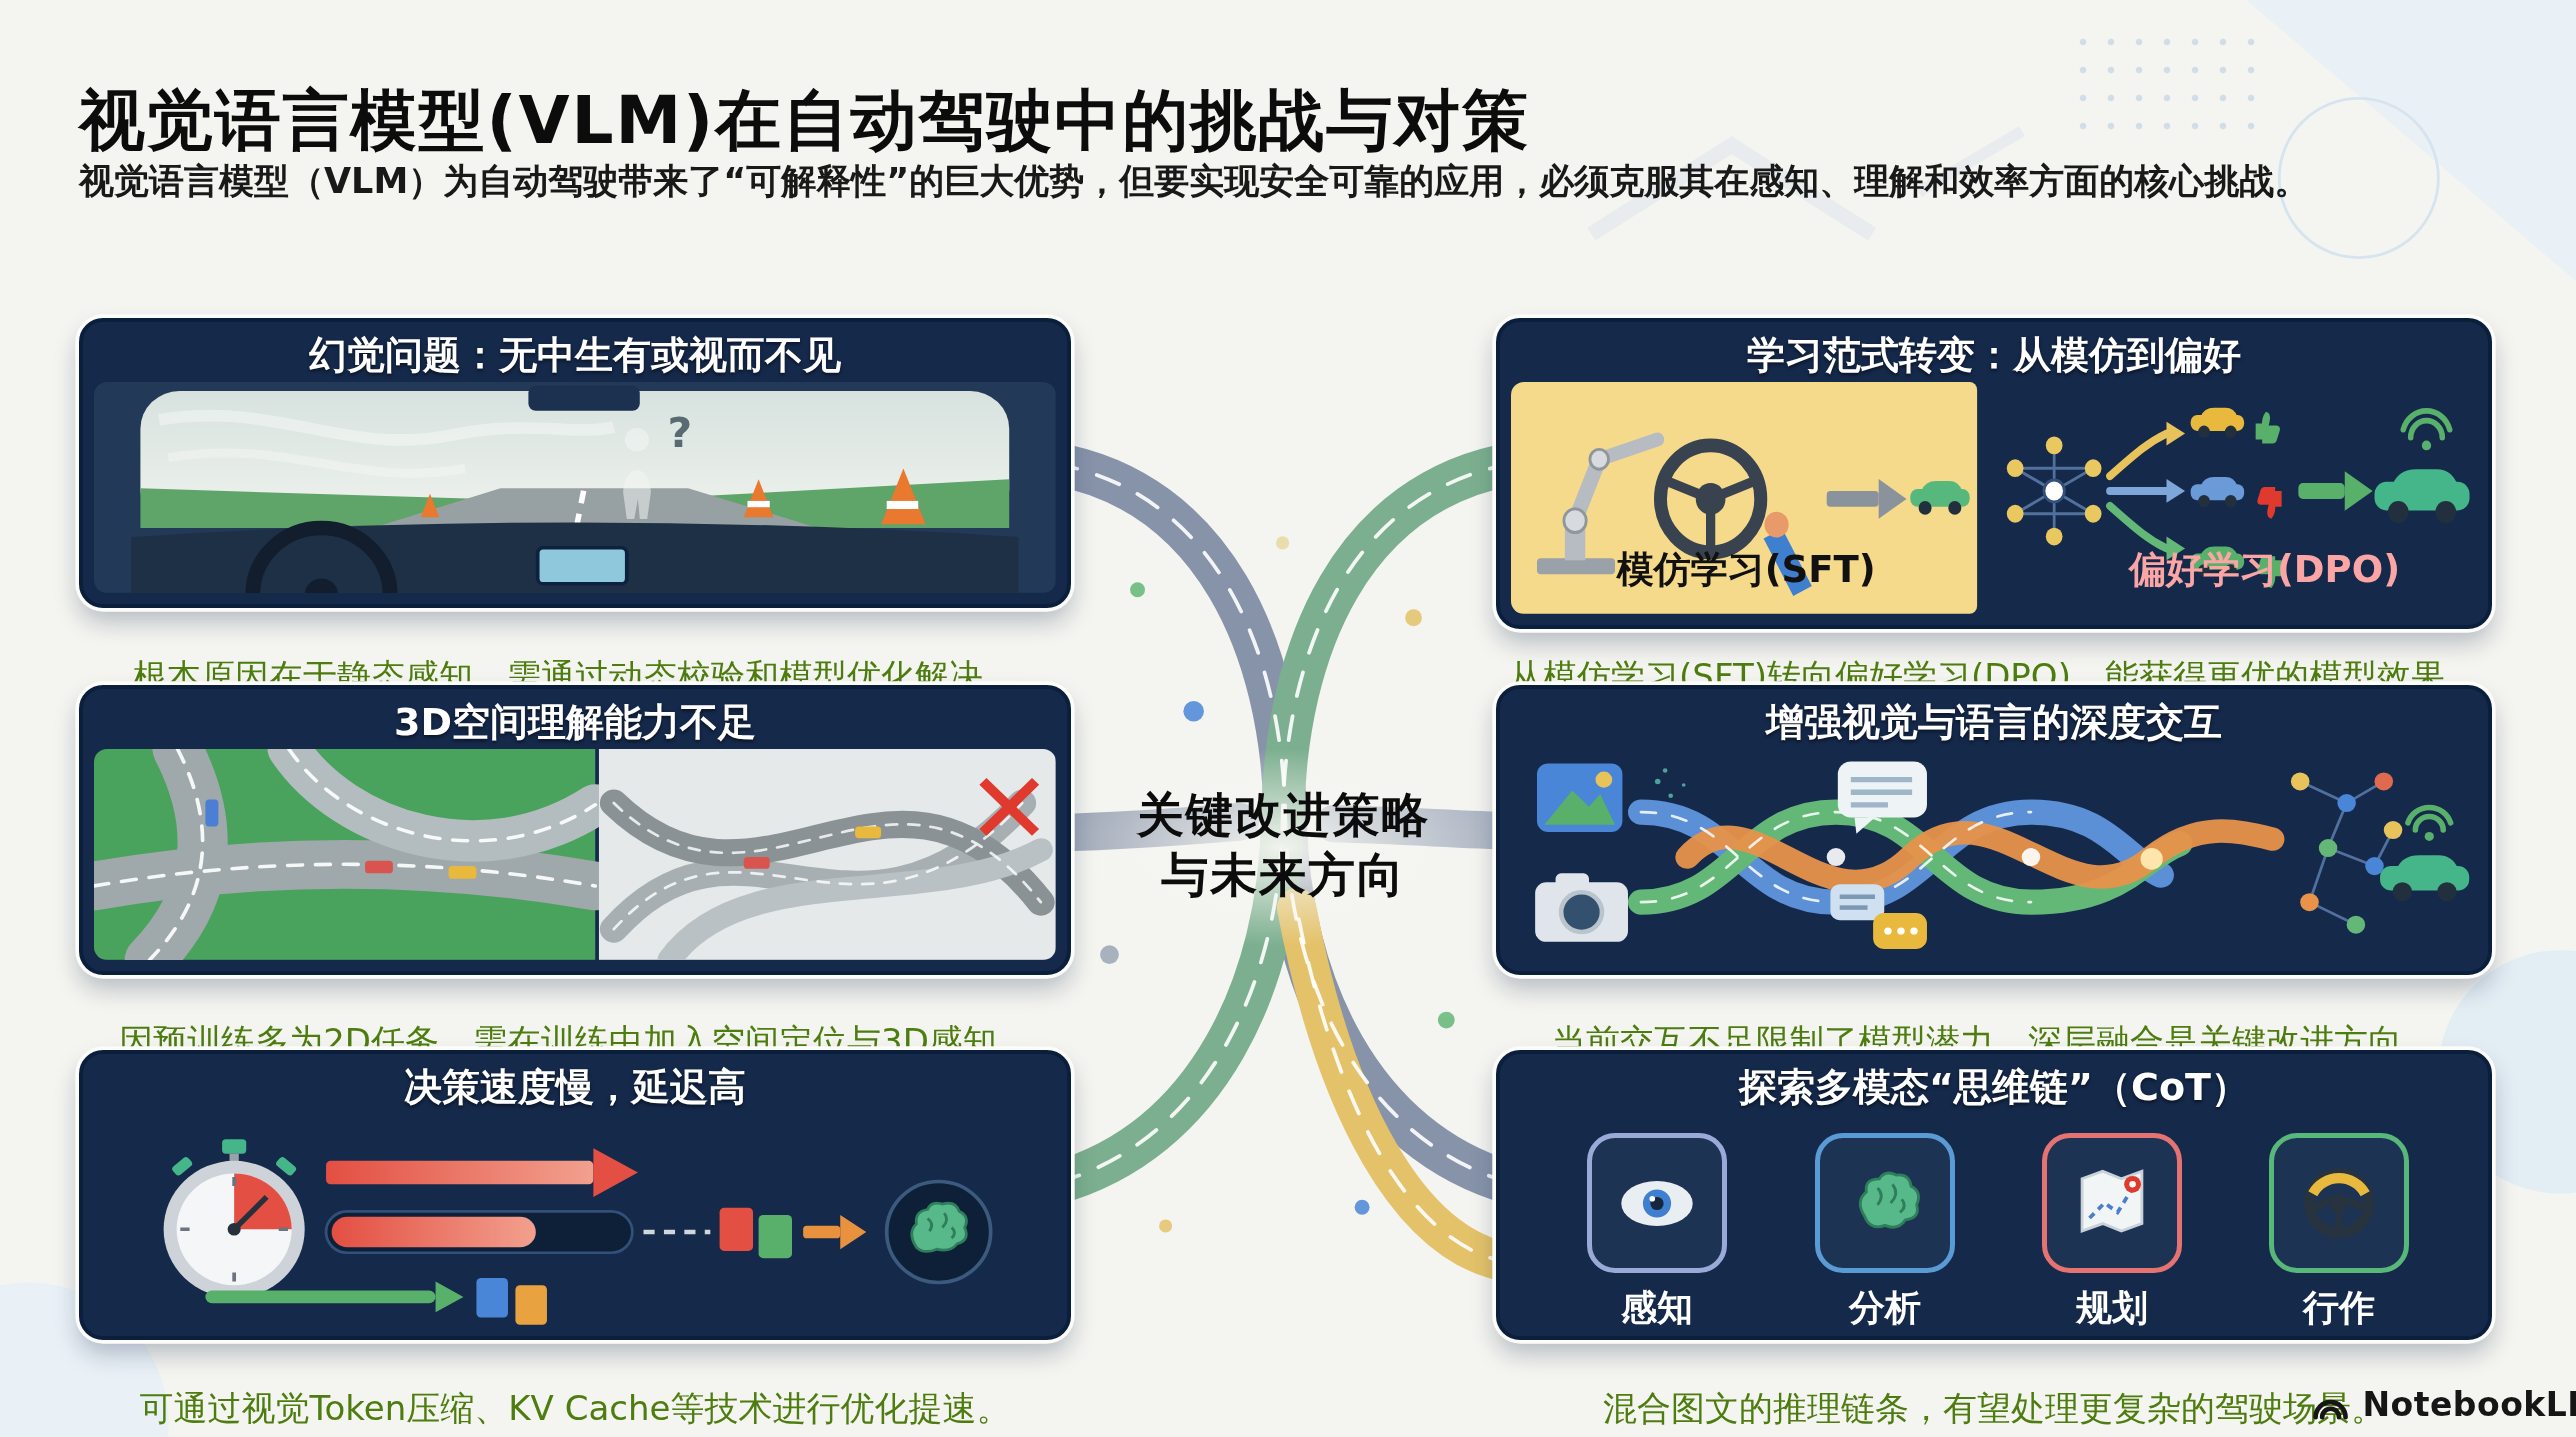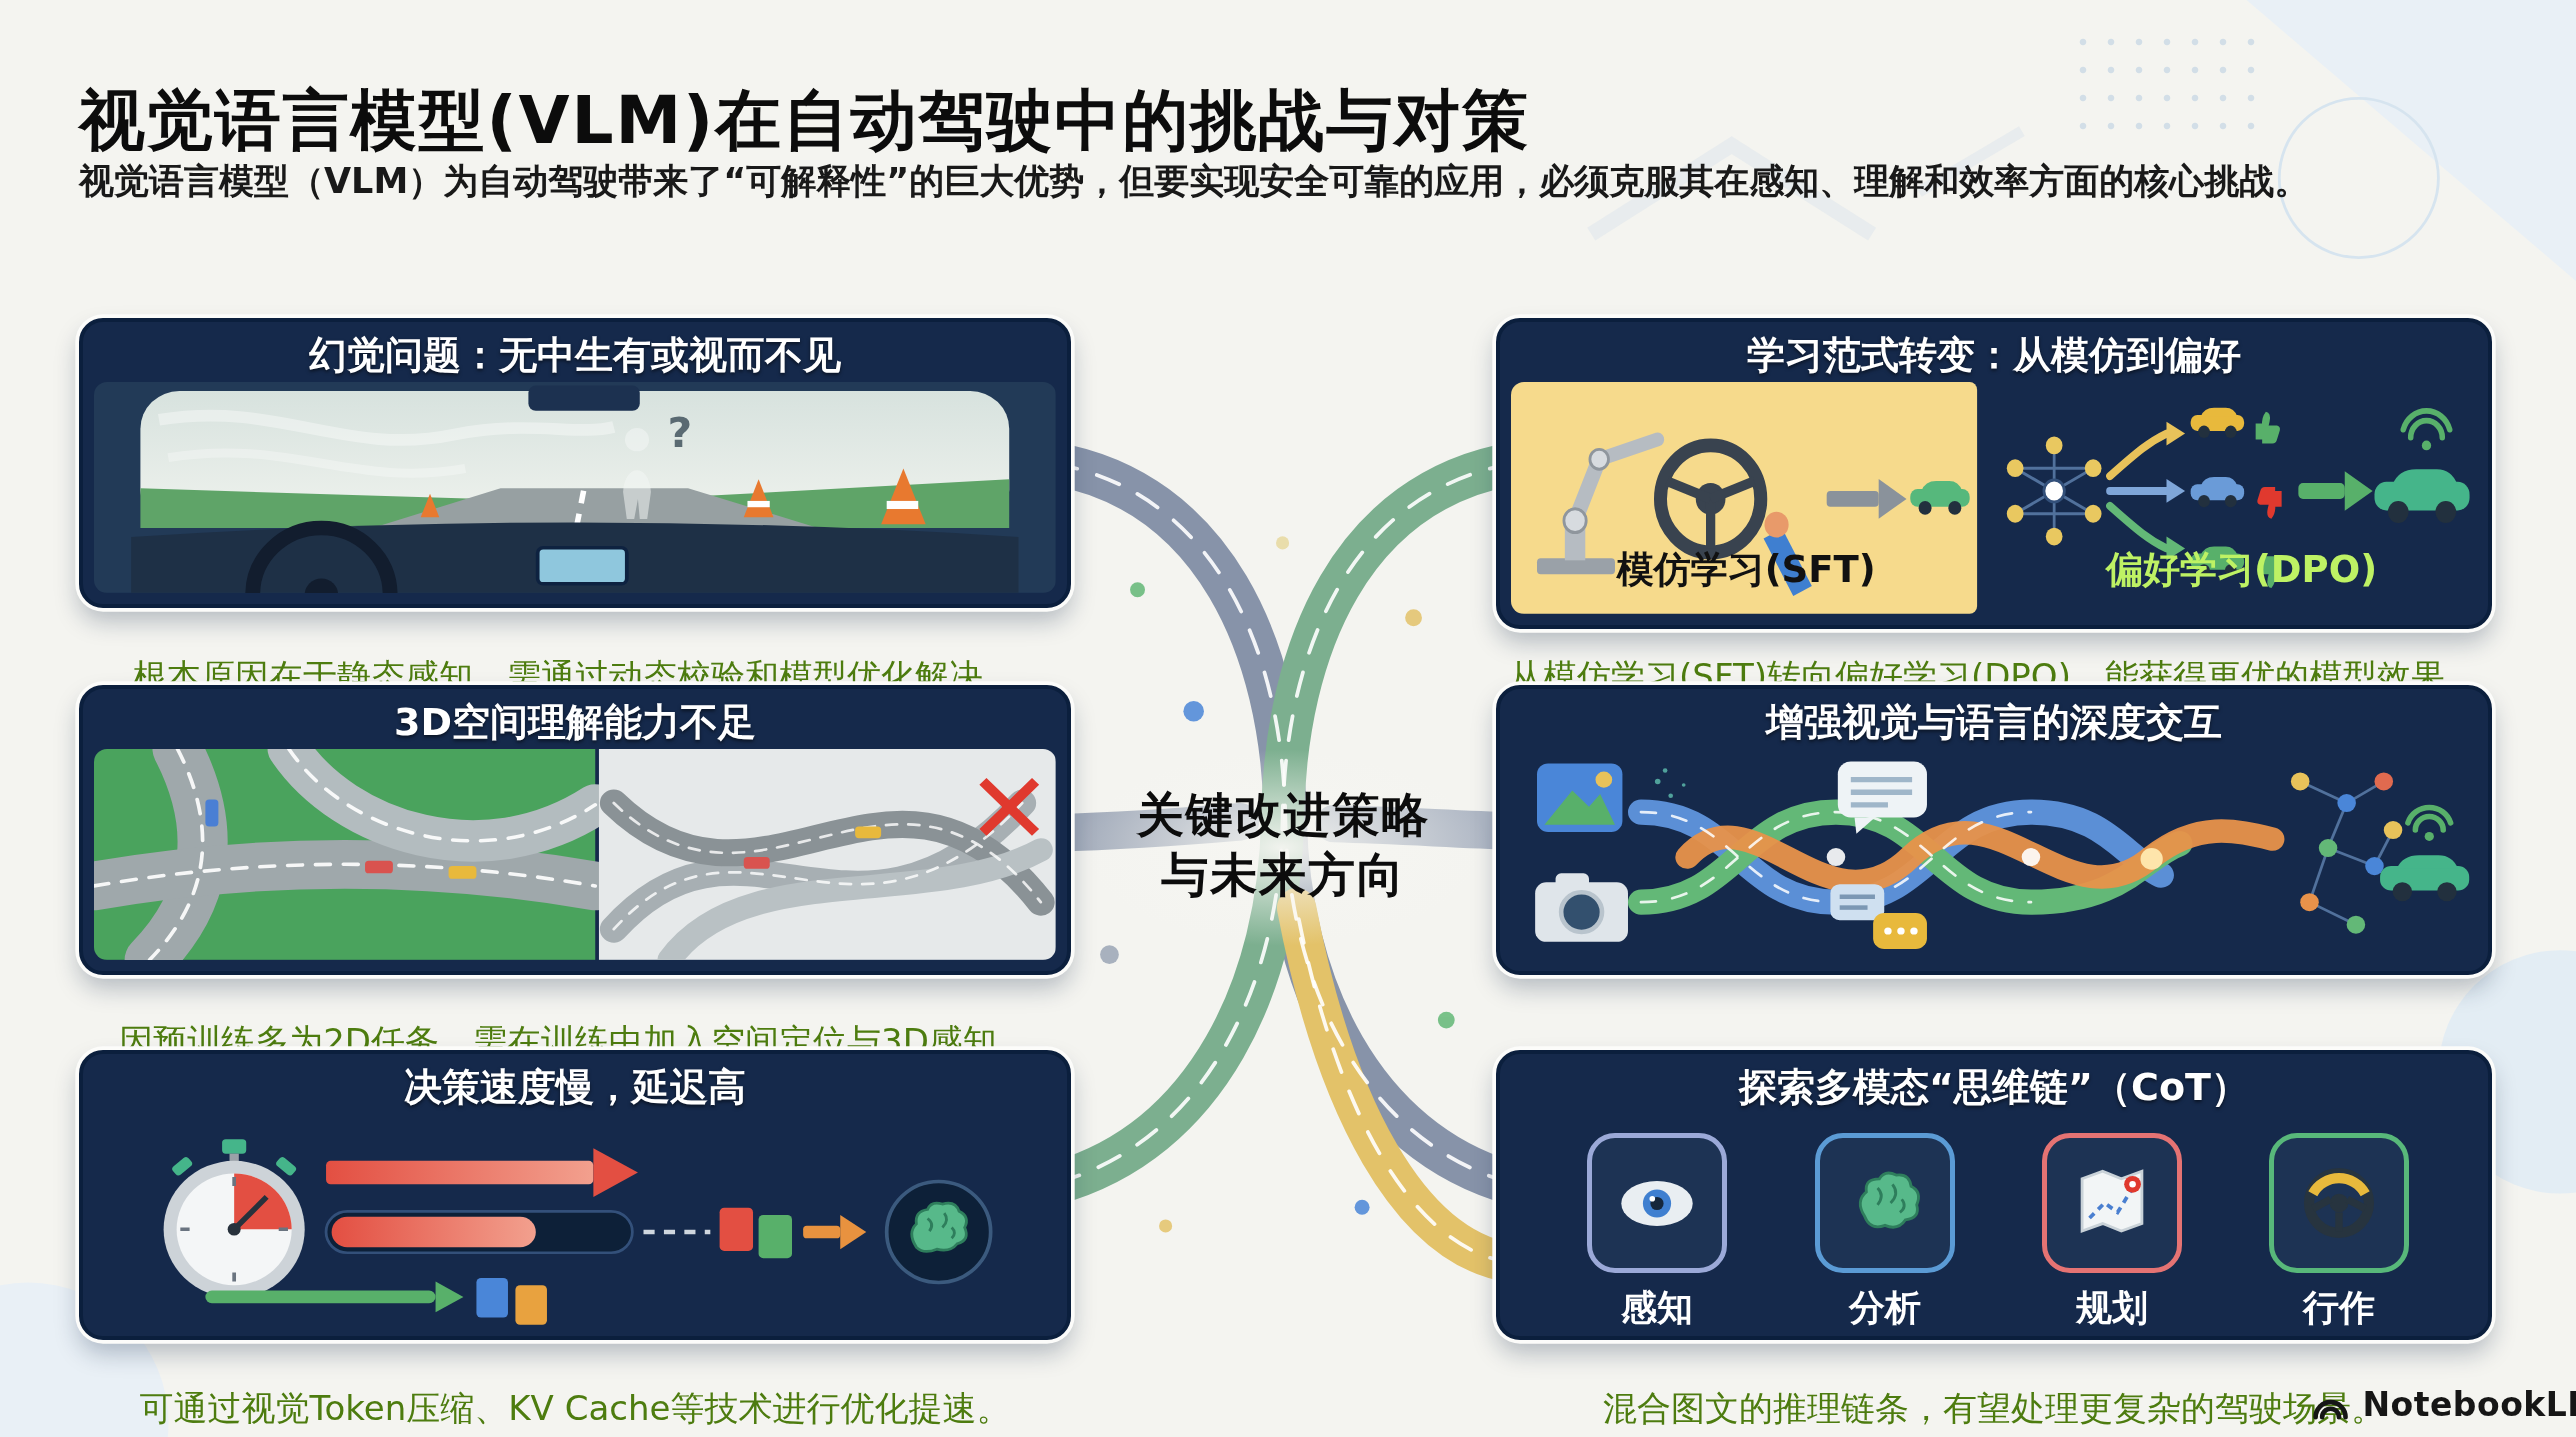--- a/index.html
+++ b/index.html
@@ -283,21 +283,21 @@
           <polygon points="898,90 928,110 898,130"></polygon>
         </g>
         <g>
           <use href="#r1car" transform="translate(930,88) scale(1.6)" fill="#45b58a"></use>
           <path d="M961,48 a26,26 0 0 1 50,0 M969,56 a16,16 0 0 1 34,0" fill="none" stroke="#58b06a" stroke-width="6" stroke-linecap="round"></path>
           <circle cx="986" cy="64" r="5" fill="#58b06a"></circle>
         </g>
       </svg>
     </div>
     <div class="panel-label" style="left:11.2px;width:470px;color:#111">模仿学习(SFT)</div>
-    <div class="panel-label" style="left:498px;width:487px;color:#bef264">偏好学习(DPO)</div>
+    <div class="panel-label" style="left:521px;width:487px;color:#fca5a5">偏好学习(DPO)</div>
   </section>
   <p class="caption" style="left:1496px;top:620px;width:996px">从模仿学习(SFT)转向偏好学习(DPO)，能获得更优的模型效果。</p>
 
   <section class="card" style="left:1496px;top:685px;width:996px;height:290px">
     <div class="card-title">增强视觉与语言的深度交互</div>
     <div class="card-art">
       <svg viewBox="0 0 1040 234" preserveAspectRatio="none">
         <defs>
           <g id="r2car">
             <rect x="0" y="8" width="64" height="18" rx="8"></rect>
@@ -371,20 +371,21 @@
             <circle cx="950" cy="90" r="10" fill="#e8c25a"></circle>
         </g>
         <g>
           <use href="#r2car" transform="translate(936,118) scale(1.5)" fill="#45b58a"></use>
           <path d="M966,82 a24,24 0 0 1 46,0 M974,90 a14,14 0 0 1 30,0" fill="none" stroke="#58b06a" stroke-width="6" stroke-linecap="round"></path>
           <circle cx="989" cy="97" r="5" fill="#58b06a"></circle>
         </g>
       </svg>
     </div>
   </section>
+  <p class="caption" style="left:1496px;top:985px;width:996px">当前交互不足限制了模型潜力，深层融合是关键改进方向。</p>
 
   <section class="card" style="left:1496px;top:1050px;width:996px;height:290px">
     <div class="card-title">探索多模态“思维链”（CoT）</div>
 
     <div class="cot-tile" style="left:87px;border:5.6px solid #9ba9d8">
       <svg width="94" height="79" viewBox="0 0 100 84">
         <ellipse cx="50" cy="42" rx="38" ry="24" fill="#e9eef2"></ellipse>
         <circle cx="50" cy="42" r="15" fill="#3f7fd0"></circle>
         <circle cx="50" cy="42" r="7" fill="#16273c"></circle>
         <circle cx="45" cy="37" r="3" fill="#fff"></circle>

